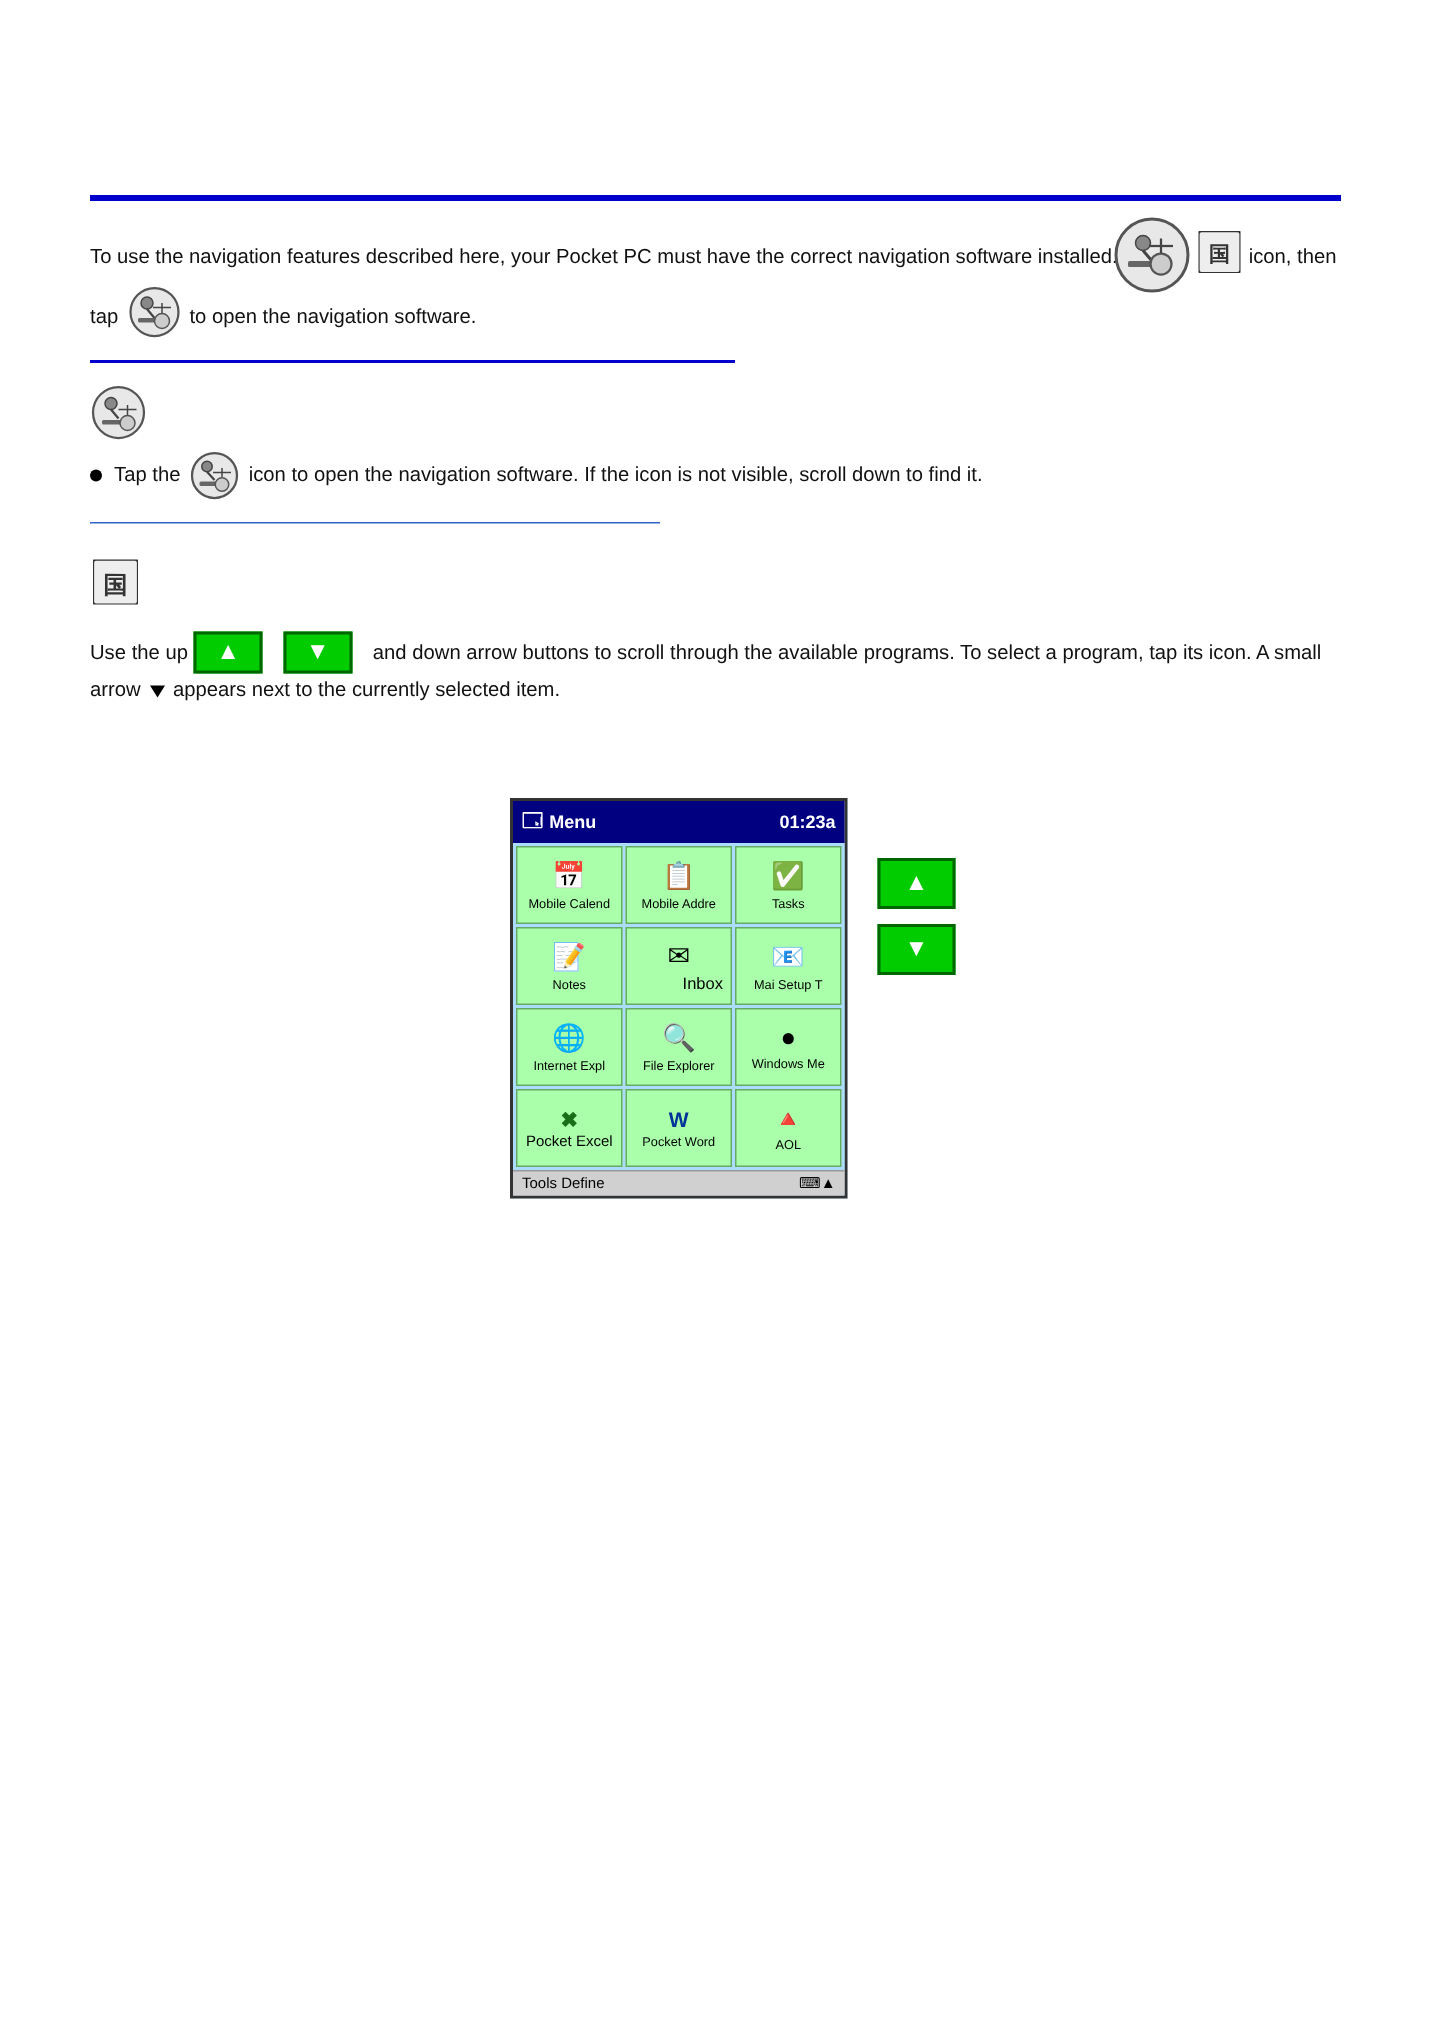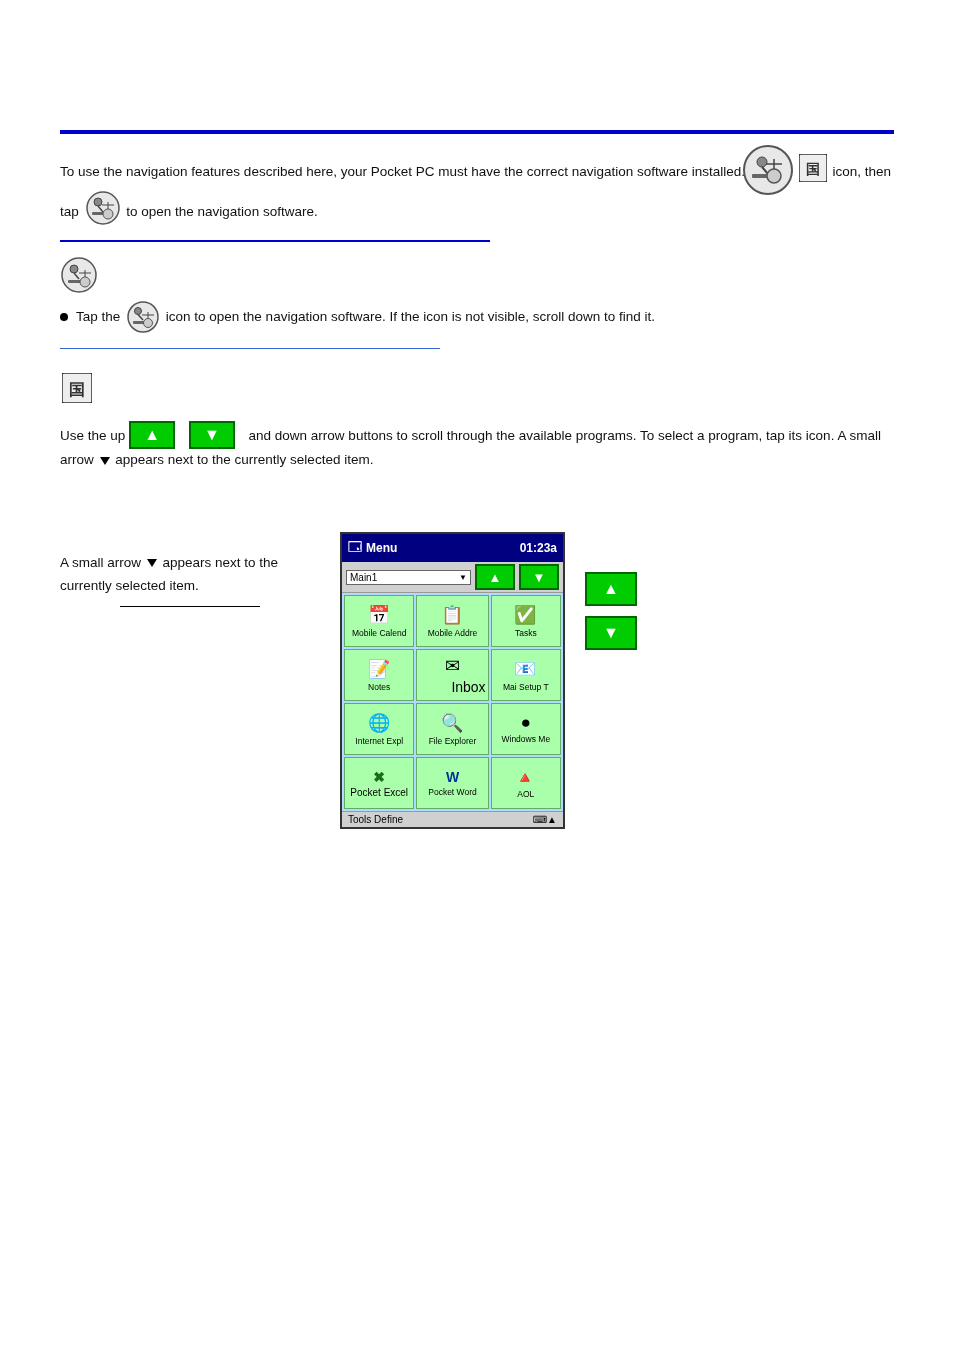--- a/index.html
+++ b/index.html
@@ -321,48 +321,31 @@
         <span class="arrow-btn arrow-btn-down" style="display:inline-flex; width:46px; height:28px;"></span>
         and down arrow buttons to scroll through the available programs. To select a program, tap its icon. A small arrow
         <span style="display:inline-block; width:0; height:0; border-left:5px solid transparent; border-right:5px solid transparent; border-top:8px solid #000; vertical-align:middle; margin:0 2px;"></span>
         appears next to the currently selected item.
       </p>
     </div>
   </div>
 
   <div class="device-area">
 
-    <div class="left-annotation">
-      <p class="text-block">
-        A small arrow
-        <span style="display:inline-block; width:0; height:0; border-left:5px solid transparent; border-right:5px solid transparent; border-top:8px solid #000; vertical-align:middle; margin:0 2px;"></span>
-        appears next to the currently selected item.
-      </p>
-
-      <div style="width:140px; height:1px; background:#000; margin-top:8px; margin-left:60px;"></div>
-    </div>
 
     <div class="pda-screen">
 
       <div class="pda-titlebar">
         <div class="pda-titlebar-left">
           <span style="font-size:13px;">🗔</span>
           <span>Menu</span>
         </div>
         <span>01:23a</span>
       </div>
 
-      <div class="pda-toolbar">
-        <div class="pda-dropdown">
-          <span>Main1</span>
-          <span style="font-size:8px;">▼</span>
-        </div>
-        <div class="arrow-btn-sm arrow-btn-sm-up"></div>
-        <div class="arrow-btn-sm arrow-btn-sm-down"></div>
-      </div>
 
       <div class="pda-grid">
 
         <div class="pda-cell">
           <div class="pda-cell-icon">📅</div>
           <div style="font-size:8.5px;">Mobile Calend</div>
         </div>
         <div class="pda-cell">
           <div class="pda-cell-icon">📋</div>
           <div style="font-size:8.5px;">Mobile Addre</div>
@@ -371,21 +354,21 @@
           <div class="pda-cell-icon">✅</div>
           <div style="font-size:8.5px;">Tasks</div>
         </div>
 
         <div class="pda-cell">
           <div class="pda-cell-icon">📝</div>
           <div style="font-size:8.5px;">Notes</div>
         </div>
         <div class="pda-cell">
           <div class="pda-cell-icon">✉</div>
-          <div style="font-size:14px;margin-left:32px;">Inbox</div>
+          <div style="font-size:11px;margin-left:32px;">Inbox</div>
         </div>
         <div class="pda-cell">
           <div class="pda-cell-icon">📧</div>
           <div style="font-size:8.5px;">Mai Setup T</div>
         </div>
 
         <div class="pda-cell">
           <div class="pda-cell-icon">🌐</div>
           <div style="font-size:8.5px;">Internet Expl</div>
         </div>

